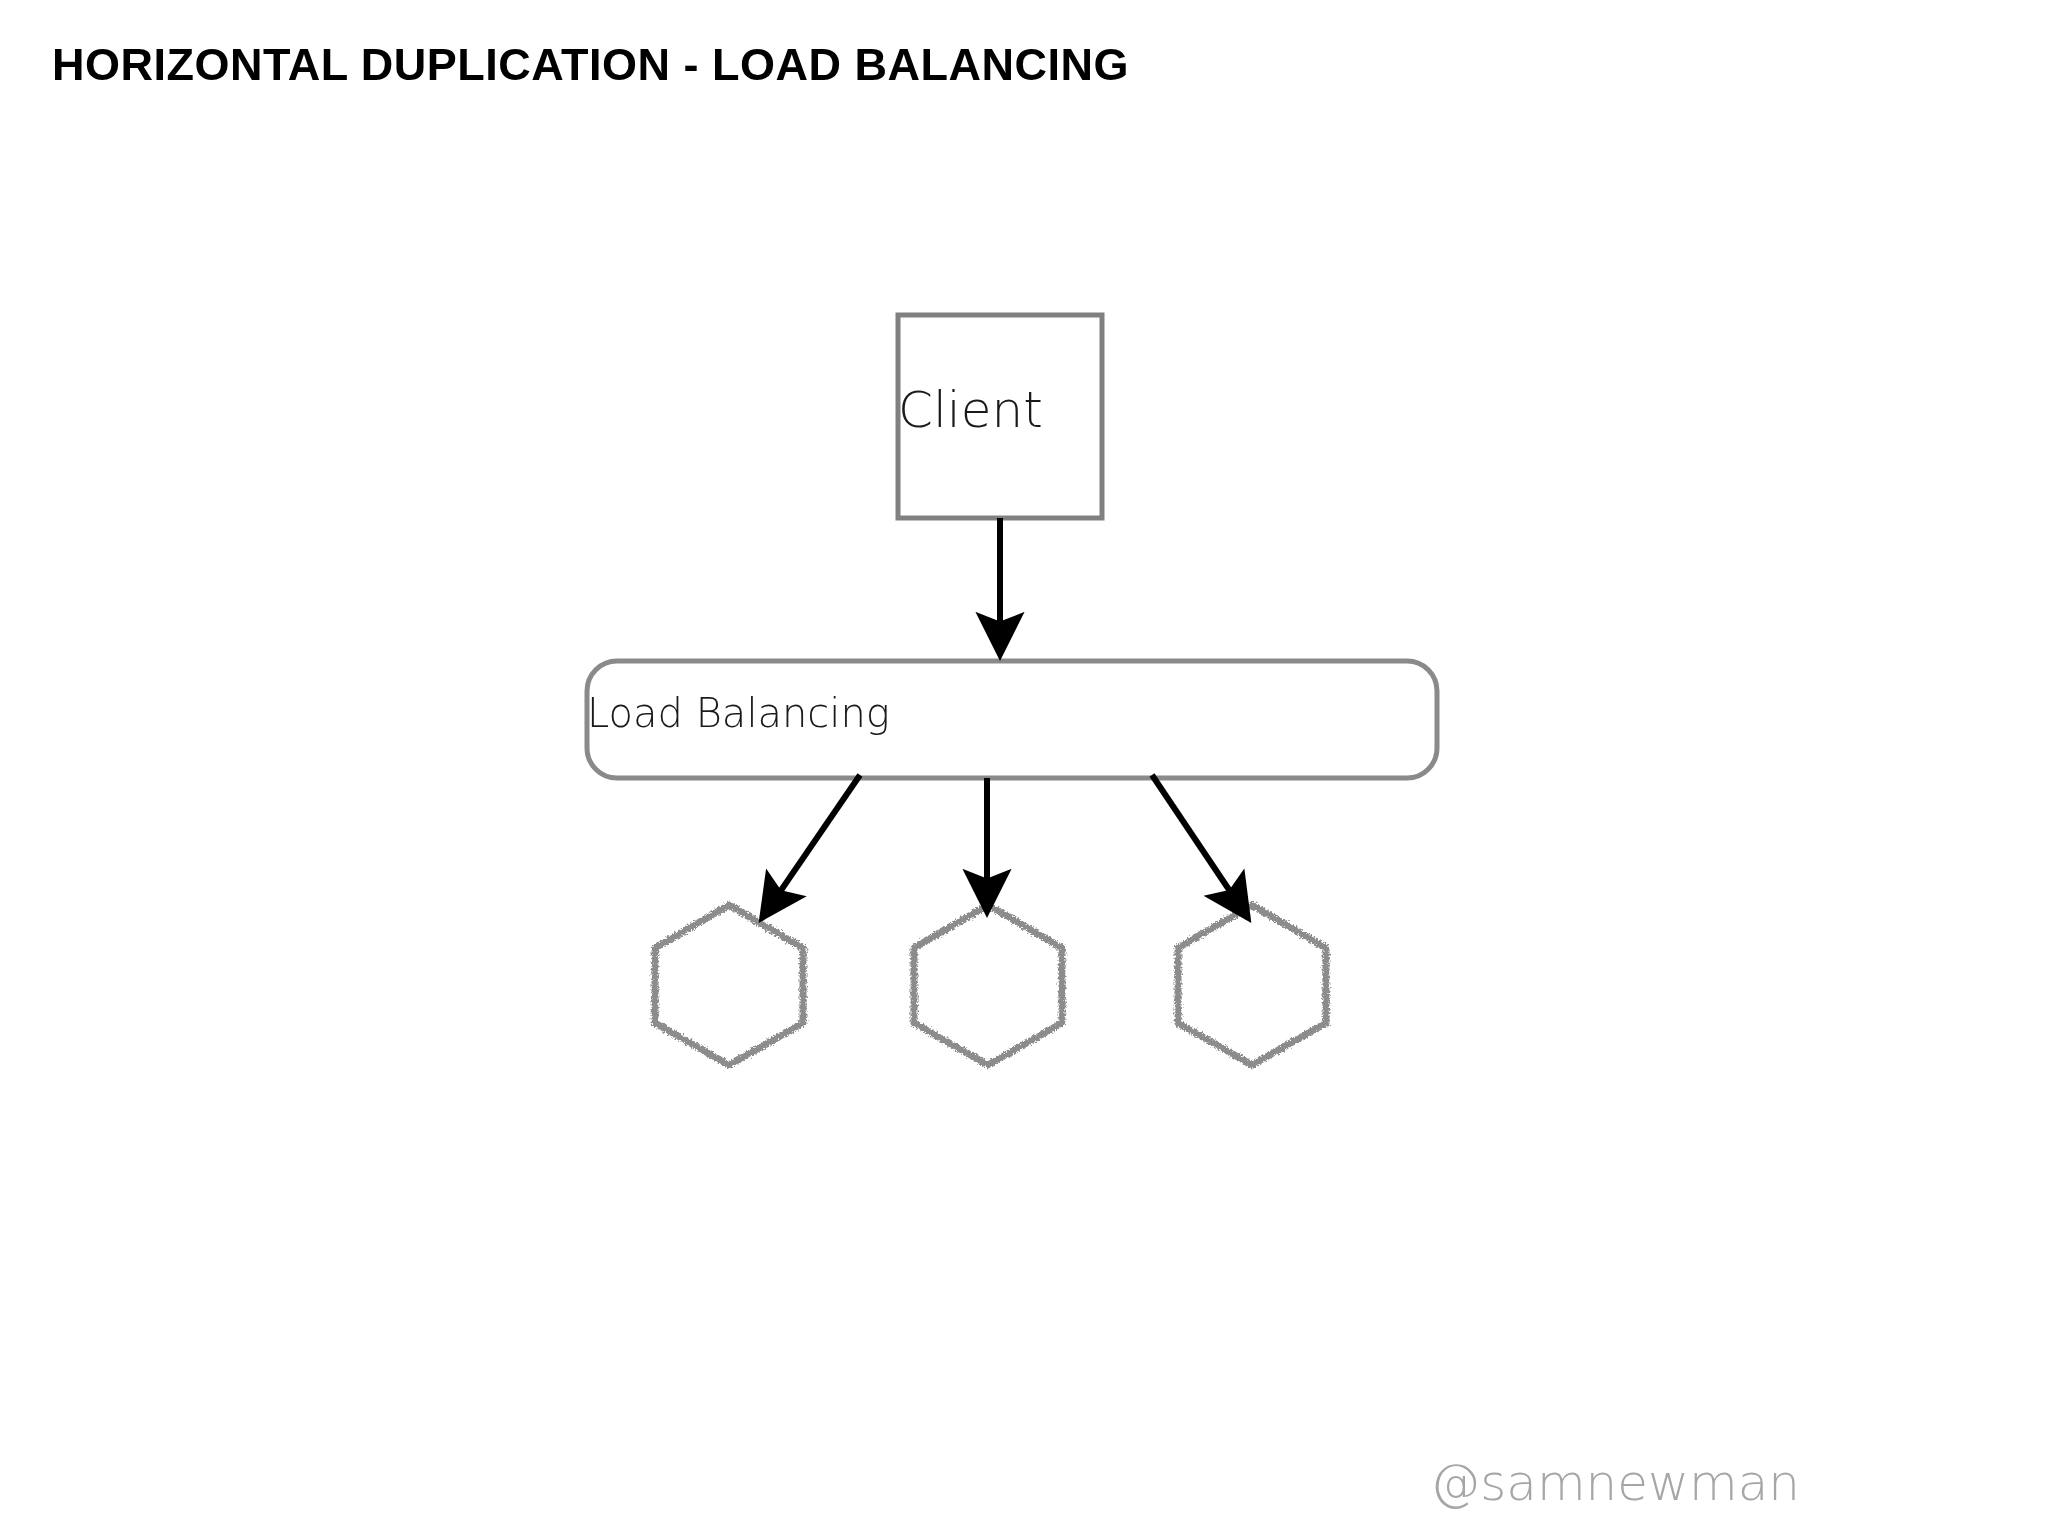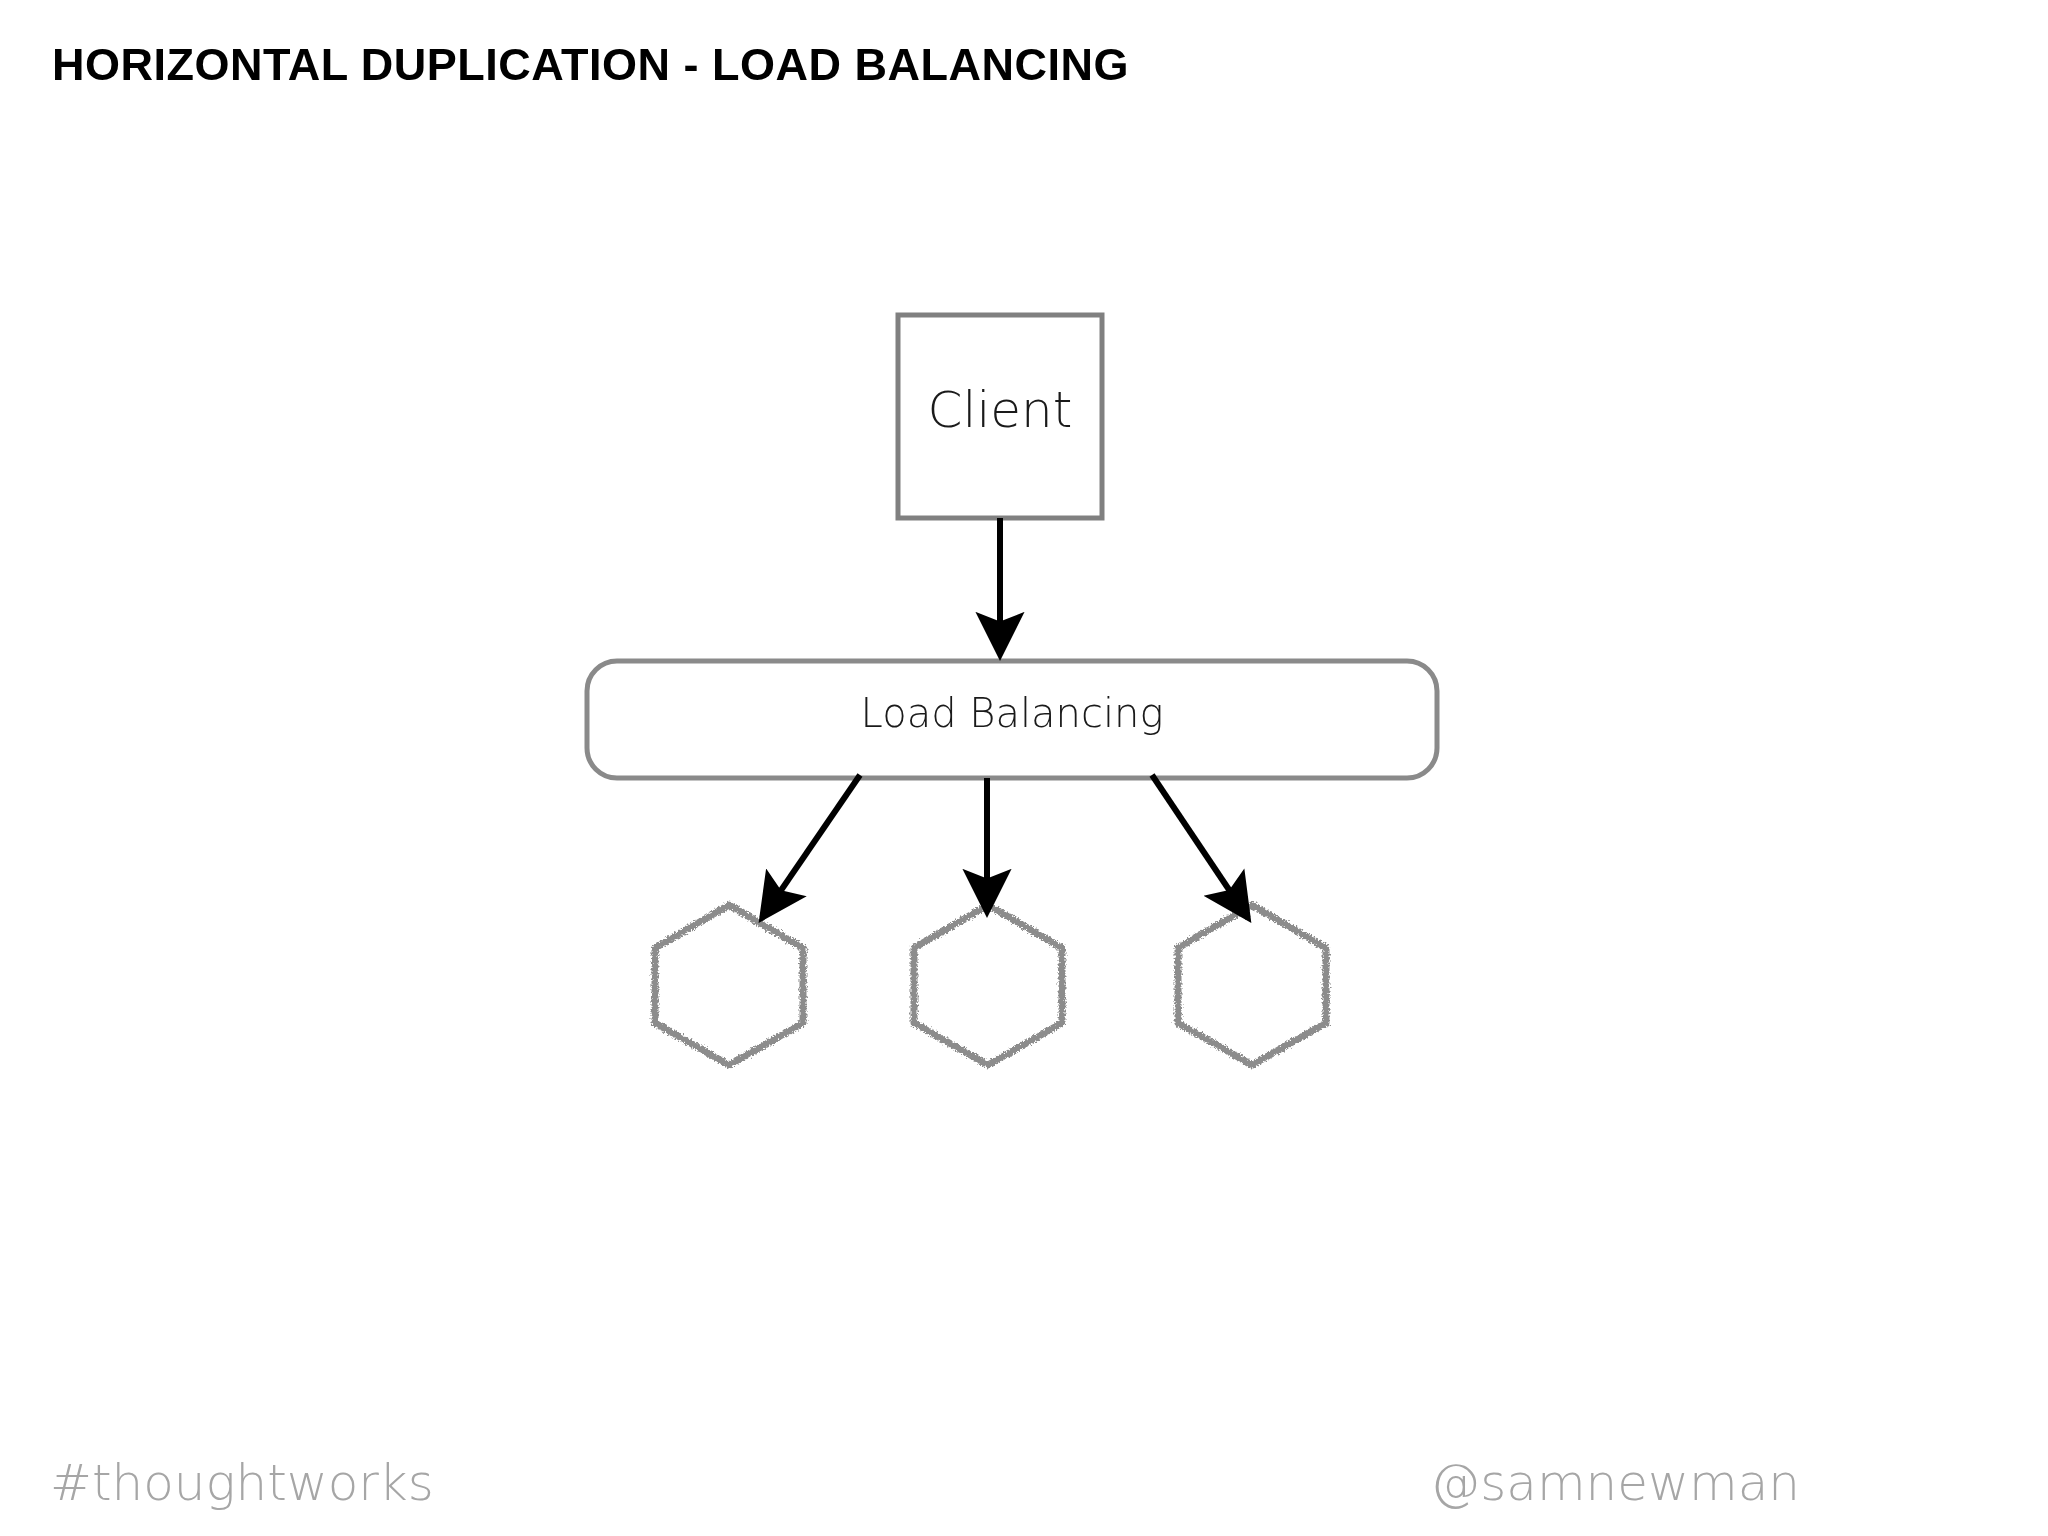--- a/index.html
+++ b/index.html
@@ -41,21 +41,20 @@
     width: 2048px;
     height: 1536px;
   }
 
   
   .node-label {
     position: absolute;
     font-family: "DejaVu Sans", sans-serif;
     font-weight: 300;
     color: #1a1a1a;
-    text-align: center;
     white-space: nowrap;
     pointer-events: none;
   }
   #client-label {
     left: 898px;
     top: 385px;
     width: 204px;
     font-size: 50px;
     line-height: 1;
   }
@@ -118,17 +117,16 @@
       <line x1="987" y1="778" x2="987" y2="912" marker-end="url(#arrowhead)"></line>
 
       <line x1="1152" y1="775" x2="1248" y2="918" marker-end="url(#arrowhead)"></line>
     </g>
   </svg>
 
   <div class="node-label" id="client-label">Client</div>
 
   <div class="node-label" id="lb-label">Load Balancing</div>
 
-  <div class="footer-text" id="footer-left">#thoughtworks</div>
 
   <div class="footer-text" id="footer-right">@samnewman</div>
 
 </div>
 
 </body></html>

